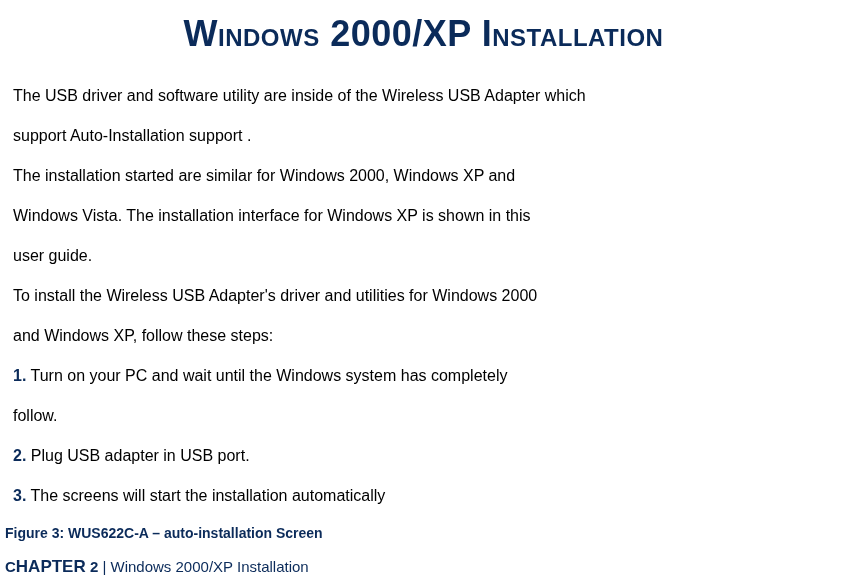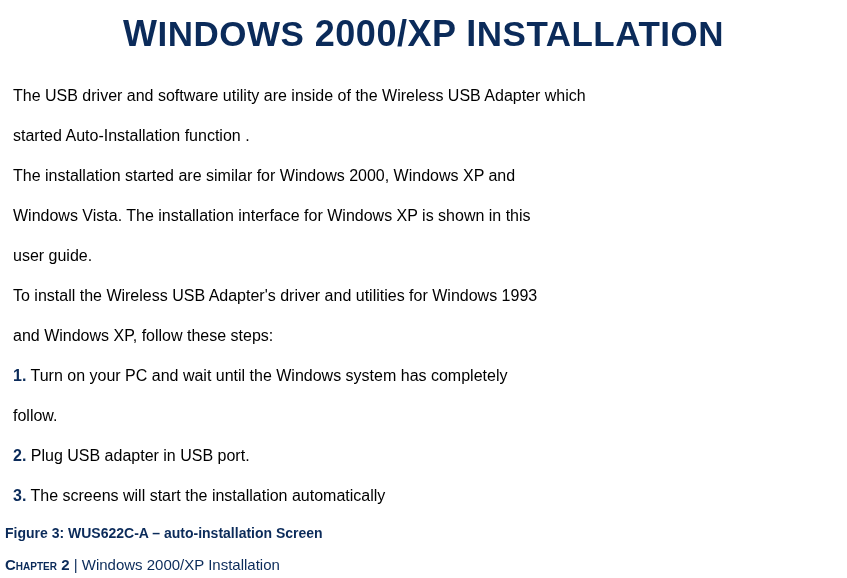--- a/index.html
+++ b/index.html
@@ -18,21 +18,21 @@
       font-weight: bold;
       font-size: 36px;
       text-align: center;
       margin: 0 0 12px 0;
       letter-spacing: 0.5px;
     }
     .title .caps {
       font-size: 36px;
     }
     .title .small {
-      font-size: 35px;
+      font-size: 24px;
     }
     .body-text {
       margin: 8px;
       line-height: 2.0;
     }
     .step-num {
       font-weight: bold;
       color: #0b2b5a;
       font-family: Arial, Helvetica, sans-serif;
     }
@@ -47,44 +47,44 @@
       font-family: Verdana, sans-serif;
       color: #0b2b5a;
       font-size: 15px;
       margin-top: 4px;
     }
     .chapter-label {
       font-family: Arial, Helvetica, sans-serif;
       font-weight: bold;
     }
     .chapter-label .sc-small {
-      font-size: 10px;
+      font-size: 17px;
     }
     .chapter-label .sc-large {
       font-size: 15px;
     }
     .page-num {
       font-size: 14px;
       color: #000;
       margin-top: 10px;
     }
   </style>
 </head>
 <body>
 
 <div class="title">
   <span class="caps">W</span><span class="small">INDOWS</span><span class="caps"> 2000/XP </span><span class="caps">I</span><span class="small">NSTALLATION</span>
 </div>
 
 <div class="body-text">The USB driver and software utility are inside of the Wireless USB Adapter which</div>
-<div class="body-text">started Auto-Installation function .</div>
+<div class="body-text">support Auto-Installation support .</div>
 <div class="body-text">The installation started are similar for Windows 2000, Windows XP and</div>
 <div class="body-text">Windows Vista. The installation interface for Windows XP is shown in this</div>
 <div class="body-text">user guide.</div>
-<div class="body-text">To install the Wireless USB Adapter's driver and utilities for Windows 1993</div>
+<div class="body-text">To install the Wireless USB Adapter's driver and utilities for Windows 2000</div>
 <div class="body-text">and Windows XP, follow these steps:</div>
 
 <div class="body-text">
   <span class="step-num">1.</span><span> Turn on your PC and wait until the Windows system has completely</span>
 </div>
 <div class="body-text">follow.</div>
 
 <div class="body-text">
   <span class="step-num">2.</span><span> Plug USB adapter in USB port.</span>
 </div>

